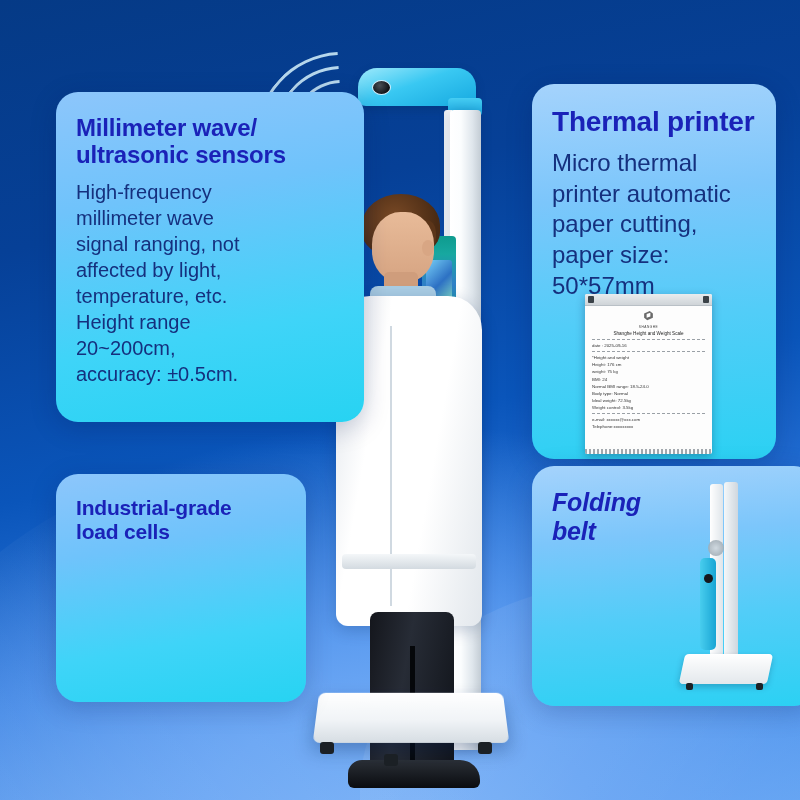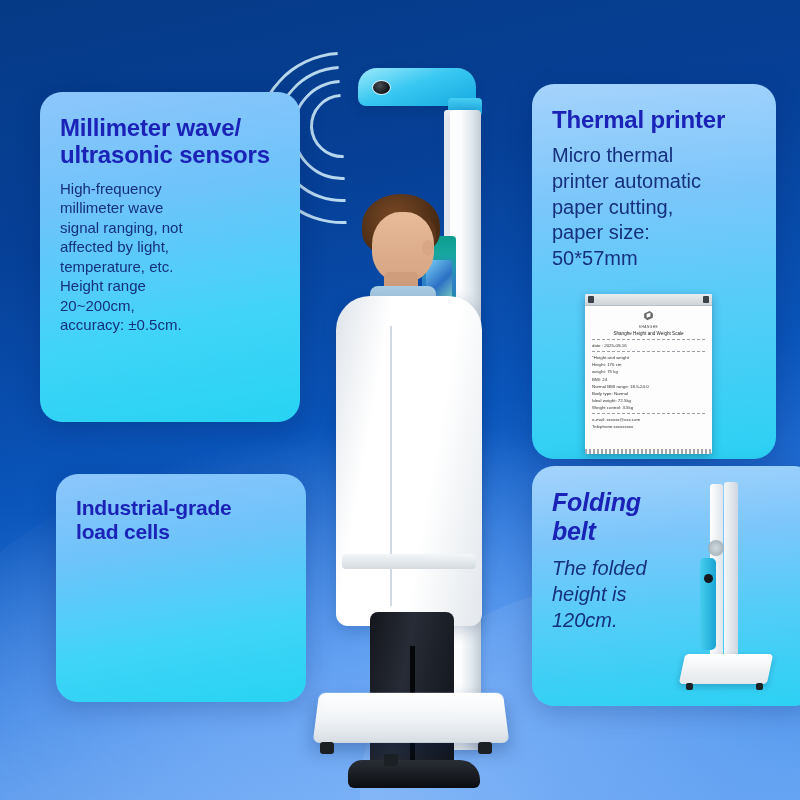--- a/index.html
+++ b/index.html
@@ -34,31 +34,31 @@
     box-sizing:border-box;padding:22px 20px 18px 20px;
   }
   .card.right{
     background:linear-gradient(175deg,#a5d3fc 0%,#7cc6fb 30%,#52cdf8 62%,#2bd1f3 100%);
   }
   .card-title{
     color:#1a22b8;font-weight:bold;font-size:21px;line-height:1.14;
     letter-spacing:-.2px;margin:0 0 10px 0;white-space:pre-line;
   }
   .card-body{
-    color:#15307e;font-size:15px;line-height:1.30;white-space:pre-line;
+    color:#15307e;font-size:20px;line-height:1.30;white-space:pre-line;
     font-weight:400;
   }
-  #card-sensors{left:40px;top:92px;width:260px;height:330px;}
+  #card-sensors{left:56px;top:92px;width:308px;height:330px;}
   #card-sensors .card-title{font-size:24px;}
   #card-load{left:56px;top:474px;width:250px;height:228px;}
   #card-printer{left:532px;top:84px;width:244px;height:375px;}
-  #card-printer .card-title{font-size:24px;}
+  #card-printer .card-title{font-size:28px;}
   #card-folding{left:532px;top:466px;width:284px;height:240px;font-style:italic;}
   #card-folding .card-title{font-size:25px;}
-  #card-folding .card-body,#card-printer .card-body{font-size:20px;}
+  #card-folding .card-body,#card-printer .card-body{font-size:24px;}
   #card-printer .card-body{line-height:1.28;}
   #card-folding .card-body{max-width:130px;}
 
   
   #receipt{
     position:absolute;left:53px;top:210px;width:127px;height:160px;
     background:#fdfdfd;border-radius:2px;
     box-shadow:0 3px 10px rgba(0,20,60,.3);
     overflow:hidden;
   }
@@ -315,23 +315,20 @@
             <div class="rc-line">Telephone:xxxxxxxxx</div>
           </div>
       </div>
       <div id="receipt-teeth"></div>
     </div>
   </div>
 
   <div class="card right" id="card-folding">
     <div class="card-title">Folding
 belt</div>
-    <div class="card-body">The folded
-height is
-120cm.</div>
 
     <div id="folding-unit">
       <div class="fu-col" style="left:30px;top:2px;width:13px;height:172px;background:linear-gradient(90deg,#ffffff,#dfe5ea);"></div>
       <div class="fu-col" style="left:44px;top:0px;width:14px;height:176px;background:linear-gradient(90deg,#f4f7f9,#cfd7de);"></div>
       <div class="fu-col" style="left:20px;top:76px;width:16px;height:92px;background:linear-gradient(90deg,#48cdee,#19a5d4);border-radius:5px;"></div>
       <div style="position:absolute;left:24px;top:92px;width:9px;height:9px;background:#15181c;border-radius:50%;"></div>
       <div style="position:absolute;left:28px;top:58px;width:16px;height:16px;border-radius:50%;background:radial-gradient(circle,#c9d4dc,#8e9aa3);opacity:.85;"></div>
       <div class="fu-mat"></div>
       <div class="fu-base"></div>
       <div class="fu-foot" style="left:6px;"></div>

